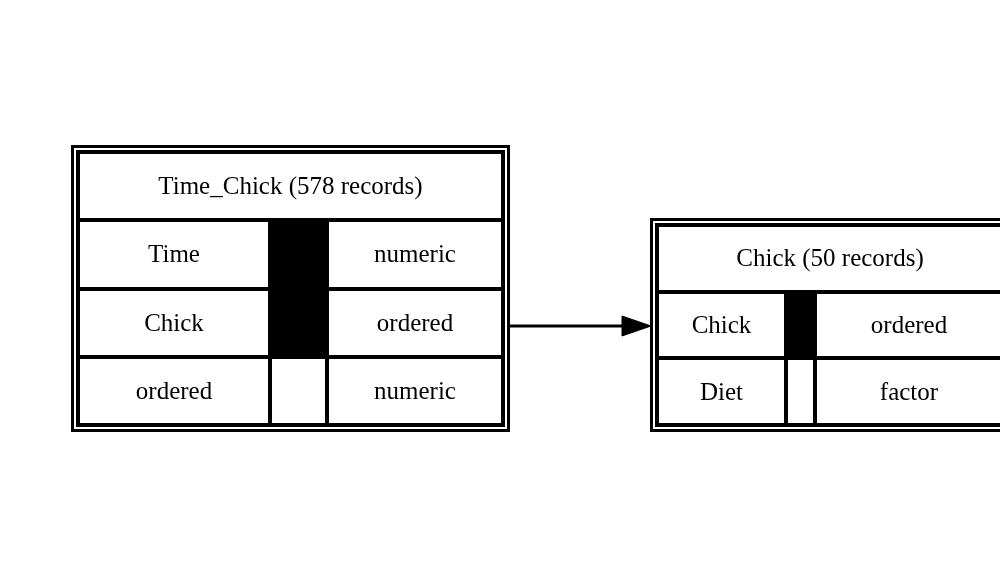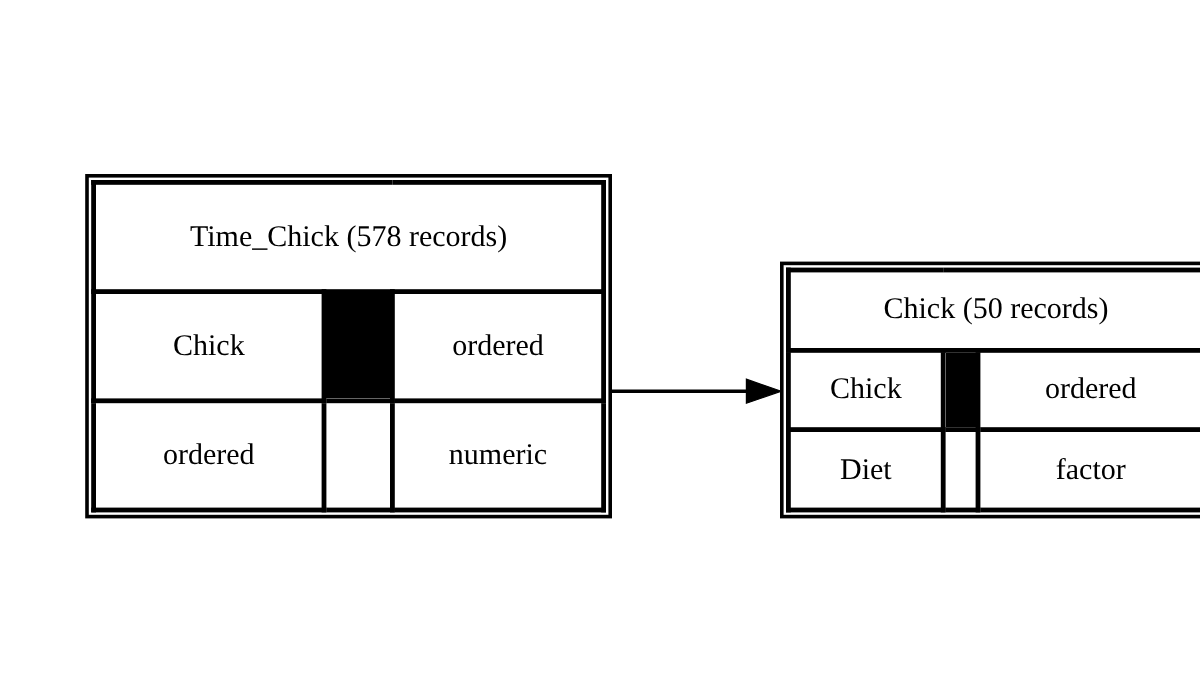--- a/index.html
+++ b/index.html
@@ -89,20 +89,25 @@
       <colgroup>
         <col style="width:192px">
         <col style="width:57px">
         <col>
       </colgroup>
       <tbody>
           <tr>
         <td colspan="3">Time_Chick (578 records)</td>
       </tr>
       <tr>
+        <td>Time</td>
+        <td class="key-cell filled"></td>
+        <td>numeric</td>
+      </tr>
+      <tr>
         <td>Chick</td>
         <td class="key-cell filled"></td>
         <td>ordered</td>
       </tr>
       <tr>
         <td>ordered</td>
         <td class="key-cell"></td>
         <td>numeric</td>
       </tr>
     </tbody>

